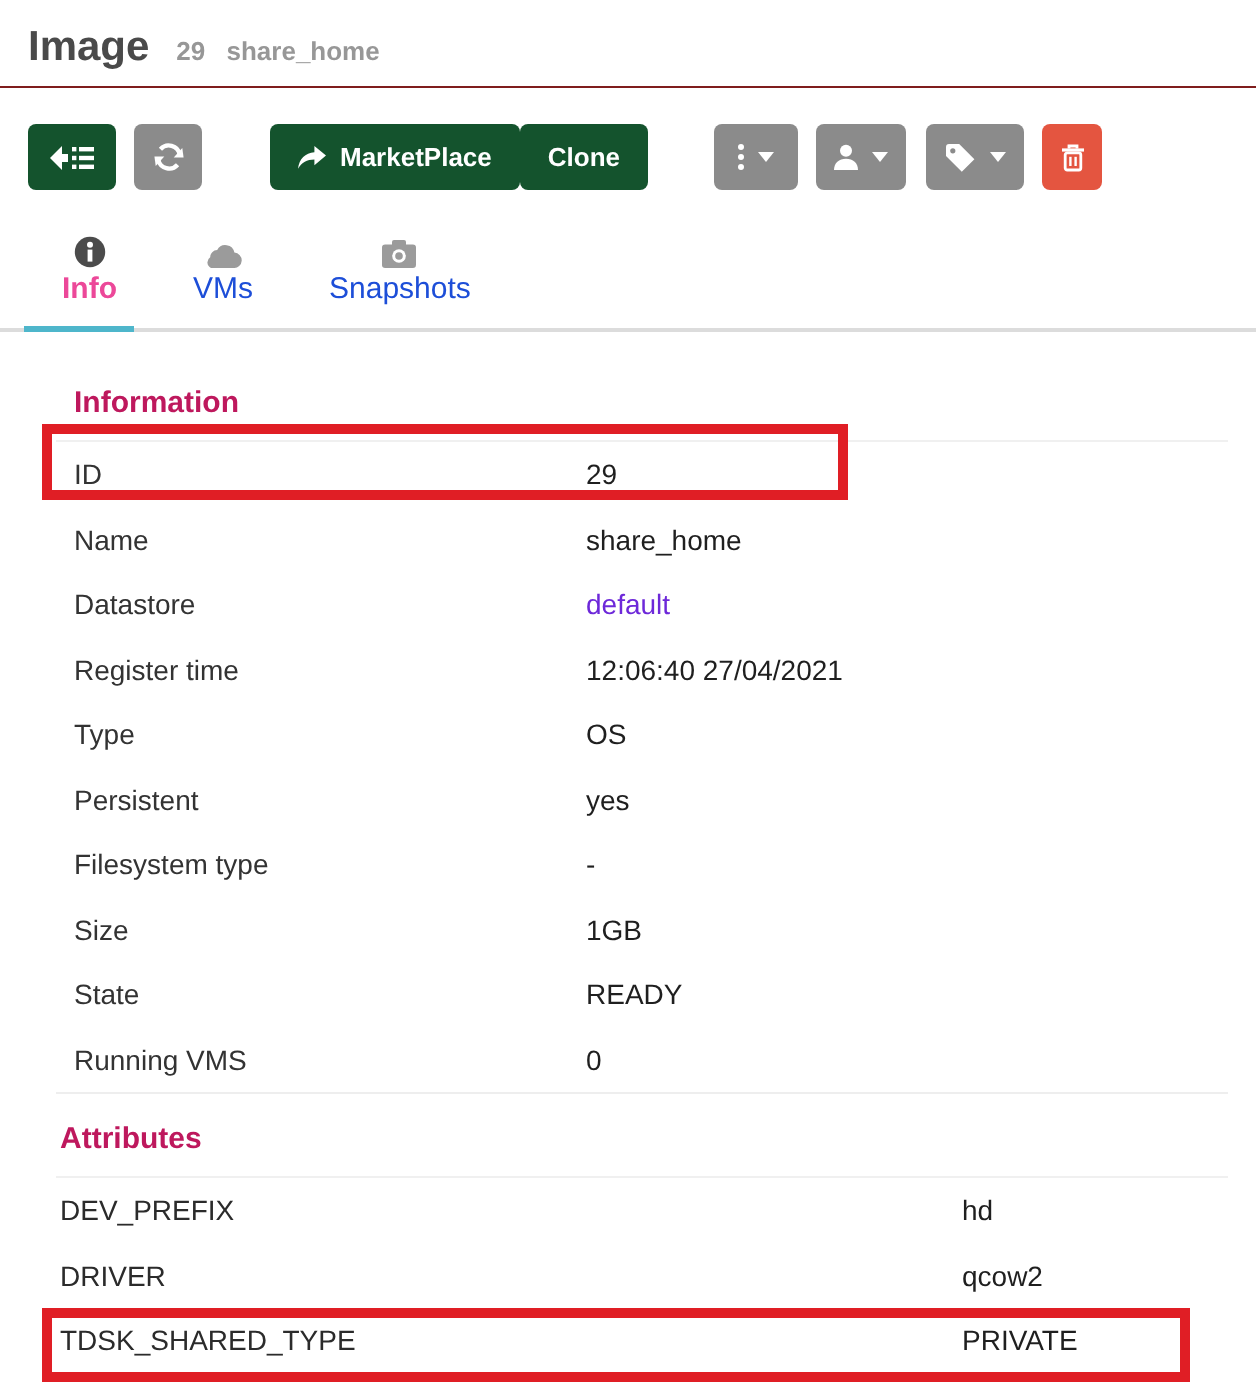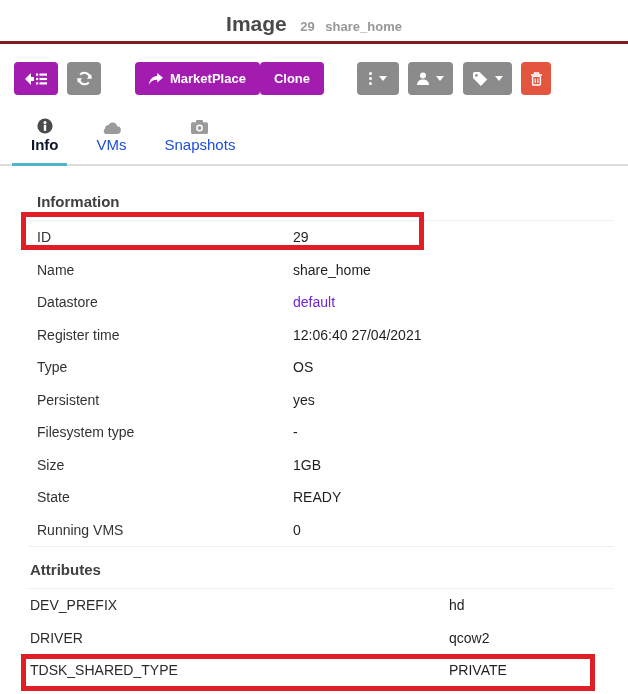--- a/index.html
+++ b/index.html
@@ -1,32 +1,32 @@
 <!DOCTYPE html>
 <html><head>
 <meta charset="utf-8">
 <style>
   * { box-sizing: border-box; margin: 0; padding: 0; }
   html,body { width: 628px; height: 694px; background: #fff;
     font-family: "Liberation Sans", sans-serif; }
   .page { position: relative; width: 628px; height: 694px; overflow: hidden; background: #fff; }
 
   
-  .page-header { height: 44px; border-bottom: 3px solid #7f1d1d; padding: 12px 14px 0 14px; text-align: center; }
+  .page-header { height: 44px; border-bottom: 1px solid #7f1d1d; padding: 12px 14px 0 14px; }
   .page-title { display: inline-block; font-size: 21px; font-weight: bold; color: #4a4a4a; }
   .page-subtitle { display: inline-block; font-size: 13px; font-weight: bold; color: #979797; margin-left: 9px; }
   .page-subtitle .res-name { margin-left: 7px; }
 
   
   .toolbar { display: flex; align-items: center; padding: 18px 14px 0 14px; }
   .btn { height: 33px; border: none; border-radius: 4px; display: inline-flex;
          align-items: center; justify-content: center; cursor: pointer;
          color: #fff; font-family: "Liberation Sans", sans-serif;
          font-size: 13px; font-weight: bold; }
-  .btn-teal { background: #a21caf; }
+  .btn-teal { background: #14532d; }
   .btn-gray { background: #8b8b8b; }
   .btn-red  { background: #e45540; }
   .btn-back { width: 44px; }
   .btn-refresh { width: 34px; margin-left: 9px; }
   .btn-marketplace { margin-left: 34px; padding: 0 14px; }
   .btn-marketplace .lbl { margin-left: 7px; }
   .btn-clone { margin-left: 0; padding: 0 14px; }
   .btn-dd { margin-left: 9px; padding: 0 10px; }
   .btn-dd-first { margin-left: 33px; width: 42px; }
   .btn-user { width: 45px; }
@@ -37,34 +37,34 @@
   .ellipsis-v { display: inline-flex; flex-direction: column; gap: 2px; }
   .ellipsis-v i { width: 3px; height: 3px; background: #fff; border-radius: 50%; }
 
   
   .tabs { position: relative; display: flex; margin-top: 22px; padding-left: 12px;
           border-bottom: 2px solid #dcdcdc; }
   .tab { display: flex; flex-direction: column; align-items: center;
          padding: 0 19px 11px 19px; cursor: pointer; }
   .tab .tab-icon { height: 17px; display: flex; align-items: flex-end; margin-bottom: 2px; }
   .tab-label { font-size: 15px; color: #1d4ed8; }
-  .tab.active .tab-label { color: #0f172a; font-weight: bold; }
+  .tab.active .tab-label { color: #ec4899; font-weight: bold; }
   .tab-indicator { position: absolute; left: 12px; bottom: -2px; width: 55px; height: 3px;
                    background: #4eb6cb; }
 
   
-  .section-title { margin: 27px 0 0 37px; font-size: 15px; font-weight: bold; color: #404040; }
+  .section-title { margin: 27px 0 0 37px; font-size: 15px; font-weight: bold; color: #be185d; }
   .section-title.attrs { margin: 14px 0 0 30px; }
   .section-divider { border-bottom: 1px solid #f0f0f0; margin: 10px 14px 0 28px; }
   .table-divider { border-bottom: 1px solid #eeeeee; margin: 0 14px 0 28px; }
 
   .kv-row { display: flex; align-items: center; height: 32.5px; font-size: 14px; color: #333; }
   .info-table .kv-row { padding-left: 37px; }
   .info-table .row-label { width: 256px; flex: none; }
-  .attr-table .kv-row { padding-left: 30px; }
+  .attr-table .kv-row { padding-left: 30px; gap: 32px; }
   .attr-table .row-label { width: 419px; flex: none; color: #2b2b2b; }
   .row-value { color: #1f1f1f; }
   .row-value.link { color: #6d28d9; cursor: pointer; }
 
   
   .hl-box { position: absolute; border: 5px solid #e01e25; pointer-events: none; }
   .hl-box-id { left: 21px; top: 212px; width: 403px; height: 38px; }
   .hl-box-tdsk { left: 21px; top: 654px; width: 574px; height: 37px; }
 
   svg { display: block; }

